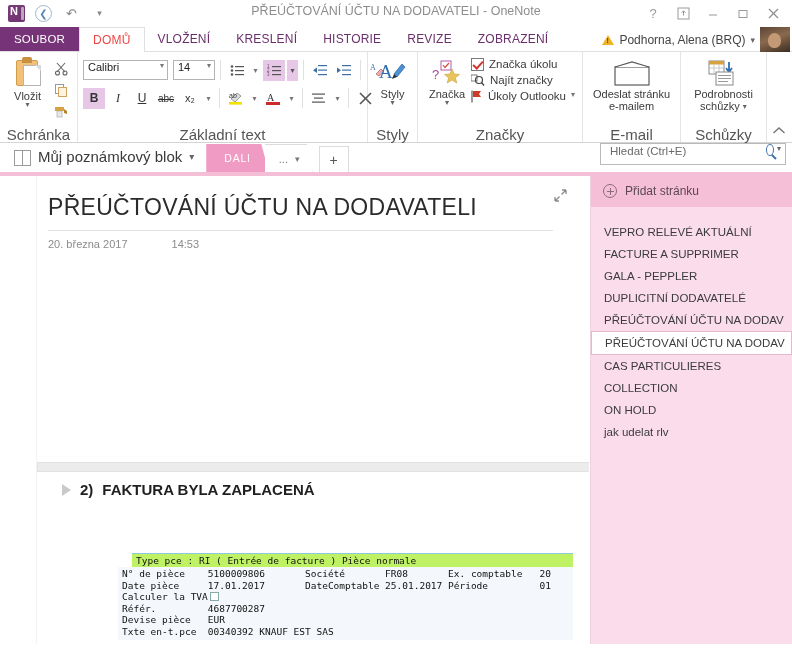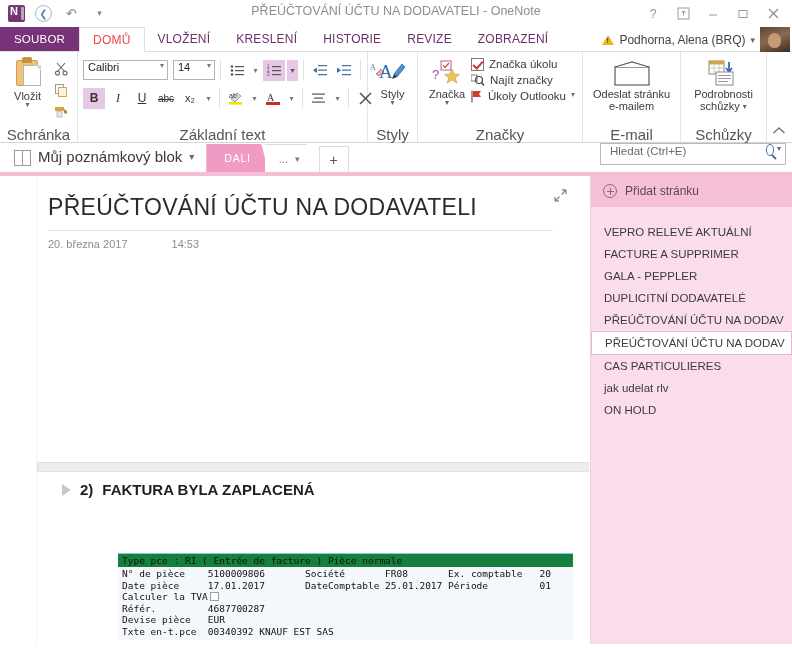--- a/index.html
+++ b/index.html
@@ -308,22 +308,23 @@
   .sap {
     position:absolute; left:118px; top:377px;
     width: 455px;
     background:#ffffff;
     font-family:"DejaVu Sans Mono","Liberation Mono",monospace;
     font-size:9.5px;
     color:#111;
     overflow:hidden;
   }
   .sap-hdr {
-    background:#15803d; padding:1px 4px; white-space:pre;
+    background:#bef264; padding:1px 4px; white-space:pre;
     border-top:1px solid #8cc9de;
+    margin-left:14px;
   }
   .sap-body { background:#f4f7fb; padding:1px 4px 3px 4px; }
   .sap-line { white-space:pre; line-height:11.5px; }
   .sap-gap { height:8px; background:#ffffff; }
 
   
   .pagelist {
     width: 202px;
     background:#fadceb;
     position:relative;
@@ -742,18 +743,19 @@
         <span>Přidat stránku</span>
       </div>
       <div class="plist">
         <div class="pitem">VEPRO RELEVÉ AKTUÁLNÍ</div>
         <div class="pitem">FACTURE A SUPPRIMER</div>
         <div class="pitem">GALA - PEPPLER</div>
         <div class="pitem">DUPLICITNÍ DODAVATELÉ</div>
         <div class="pitem">PŘEÚČTOVÁNÍ ÚČTU NA DODAV</div>
         <div class="pitem selected">PŘEÚČTOVÁNÍ ÚČTU NA DODAV</div>
         <div class="pitem">CAS PARTICULIERES</div>
+        <div class="pitem">COLLECTION</div>
+        <div class="pitem">ON HOLD</div>
         <div class="pitem lower">jak udelat rlv</div>
-        <div class="pitem">ON HOLD</div>
       </div>
     </div>
   </div>
 </div>
 
 </body></html>

